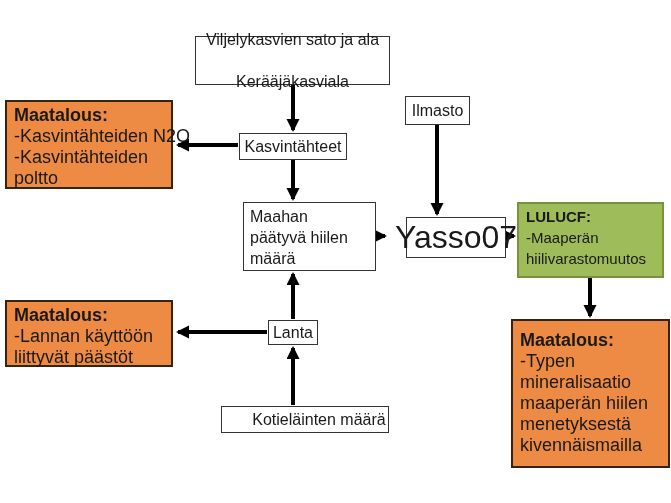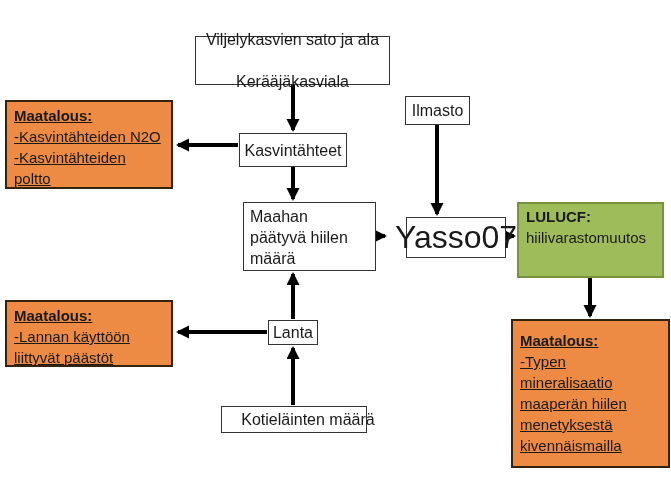--- a/index.html
+++ b/index.html
@@ -21,32 +21,32 @@
   }
   .canvas{position:relative;width:671px;height:503px;background:var(--background);overflow:hidden;}
   .arrows{position:absolute;left:0;top:0;width:671px;height:503px;pointer-events:none;}
   .arrows line{stroke:var(--arrow);stroke-width:4;}
   .arrows marker path{fill:var(--arrow);}
 
   .box{position:absolute;box-sizing:border-box;background:#fff;border:1.5px solid var(--white-box-border);font-size:16px;line-height:21px;}
   .center{display:flex;flex-direction:column;align-items:center;justify-content:center;text-align:center;gap:20px;}
   .ln{white-space:nowrap;}
 
-  .box.orange{background:var(--orange-fill);border:2px solid var(--orange-border);font-size:15px;line-height:21px;padding:3px 7px;text-decoration:underline;}
+  .box.orange{background:var(--orange-fill);border:2px solid var(--orange-border);font-size:18px;line-height:21px;padding:3px 7px;}
   .box.green{background:var(--green-fill);border:2px solid var(--green-border);font-size:15px;line-height:21px;padding:2px 7px;}
   .title{font-weight:bold;}
 
   #crops{left:195px;top:36px;width:195px;height:49px;line-height:22px;}
   #ilmasto{left:405px;top:96px;width:65px;height:29px;}
-  #kasvintahteet{left:239px;top:133px;width:108px;height:34px;}
+  #kasvintahteet{left:239px;top:133px;width:108px;height:27px;}
   #soil-carbon{left:243px;top:202px;width:133px;height:69px;padding:3px 6px;}
   #yasso{left:406px;top:217px;width:100px;height:41px;font-size:32px;}
   #lulucf{left:517px;top:202px;width:147px;height:76px;}
   #lanta{left:268px;top:320px;width:50px;height:25px;}
-  #animals{left:221px;top:406px;width:146px;height:27px;padding-left:28px;}
+  #animals{left:221px;top:406px;width:168px;height:27px;padding-left:28px;}
   #agri-crop-residues{left:5px;top:100px;width:168px;height:89px;}
   #agri-manure{left:5px;top:300px;width:168px;height:67px;}
   #agri-mineralisation{left:511px;top:319px;width:159px;height:149px;padding-top:9px;}
 </style>
 </head>
 <body>
 
 <div class="canvas">
 
   <svg class="arrows" viewBox="0 0 671 503" xmlns="http://www.w3.org/2000/svg">
@@ -85,20 +85,21 @@
     <div class="ln">päätyvä hiilen</div>
     <div class="ln">määrä</div>
   </div>
 
   <div class="box center" id="yasso">
     <div class="ln">Yasso07</div>
   </div>
 
   <div class="box green" id="lulucf">
     <div class="ln title">LULUCF:</div>
+    <div class="ln">-Maaperän</div>
     <div class="ln">hiilivarastomuutos</div>
   </div>
 
   <div class="box center" id="lanta">
     <div class="ln">Lanta</div>
   </div>
 
   <div class="box center" id="animals">
     <div class="ln">Kotieläinten määrä</div>
   </div>

